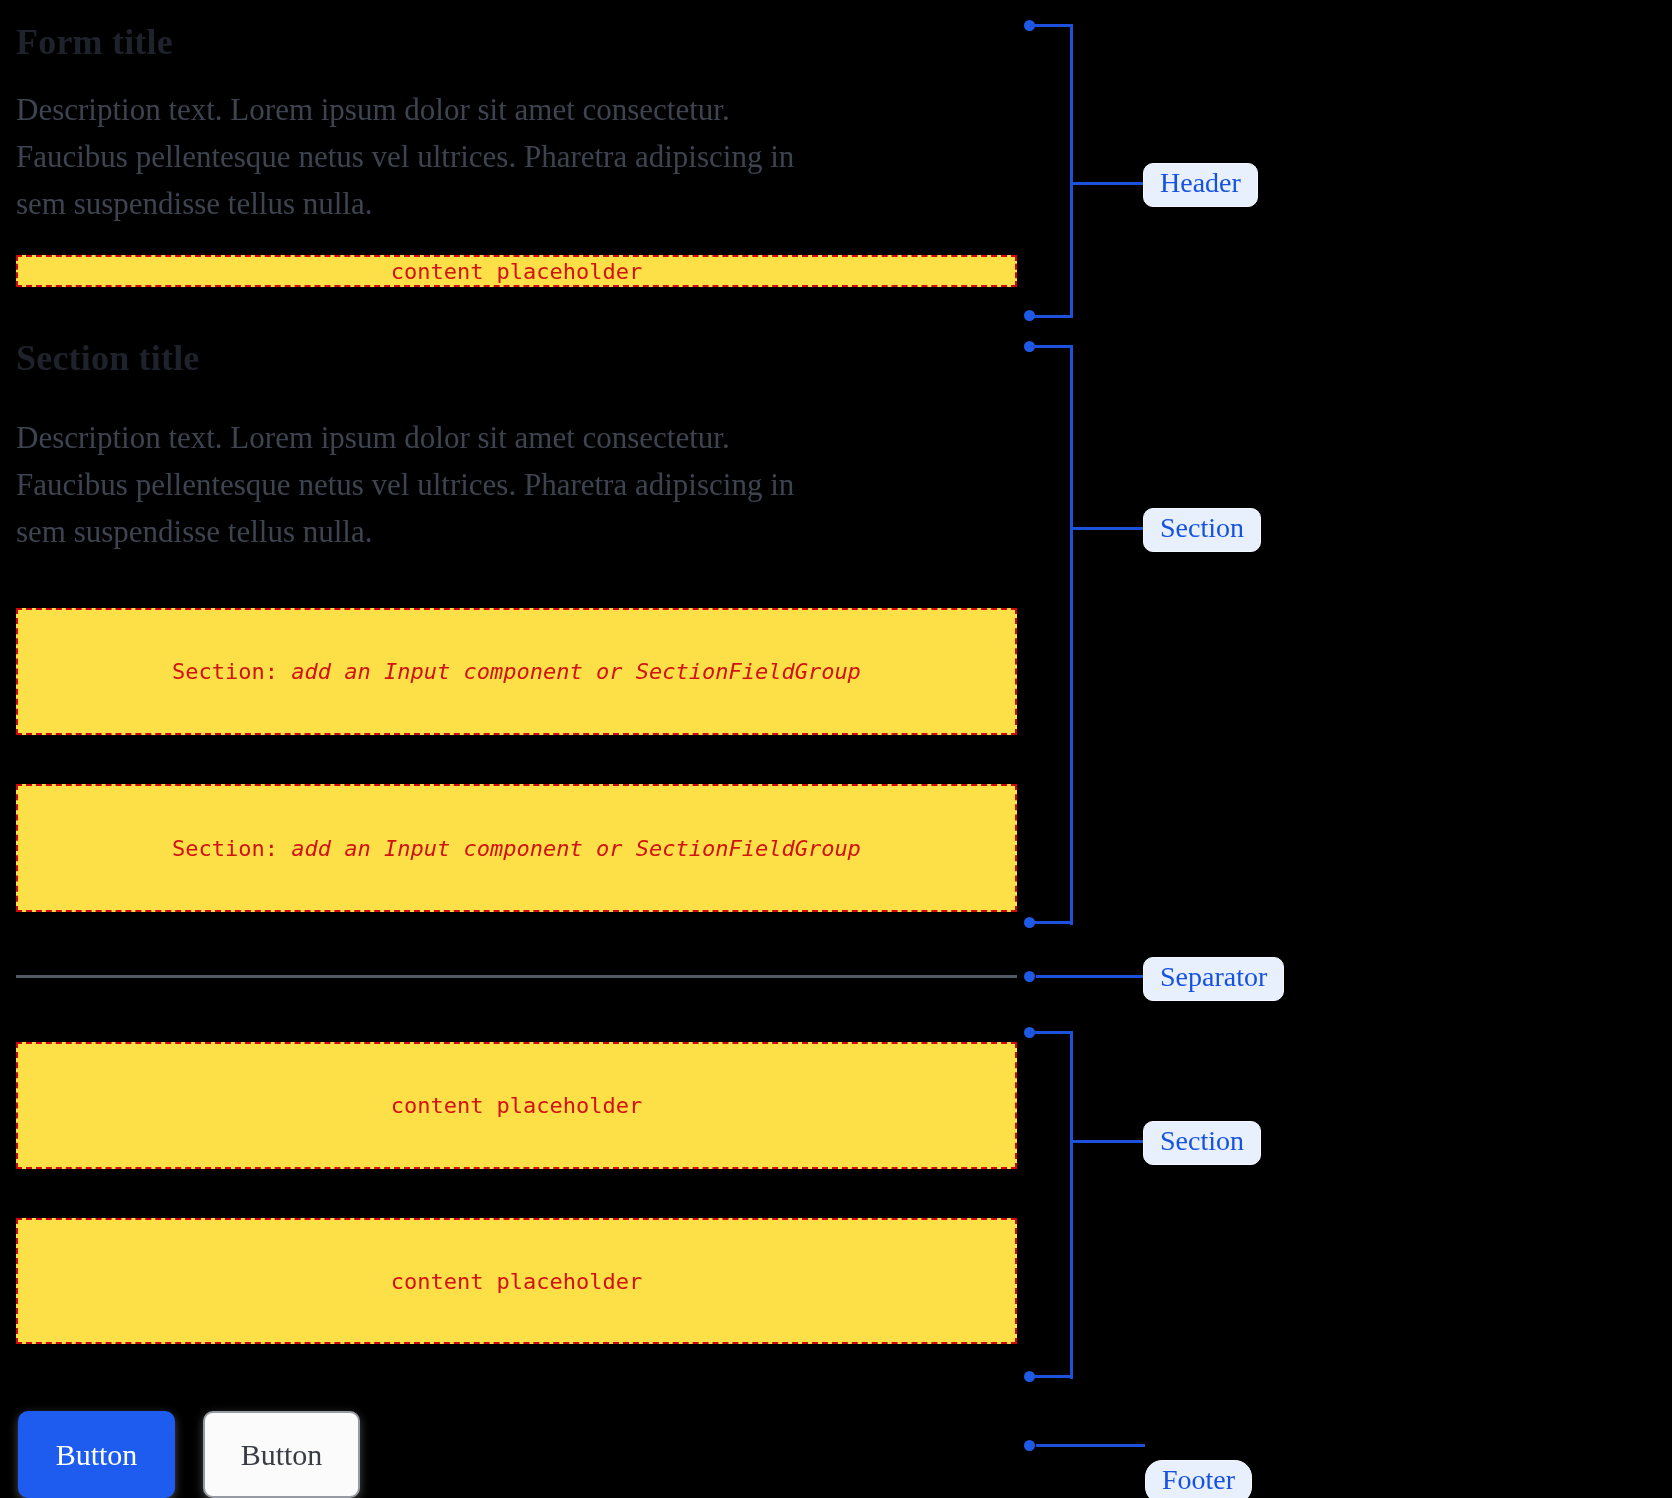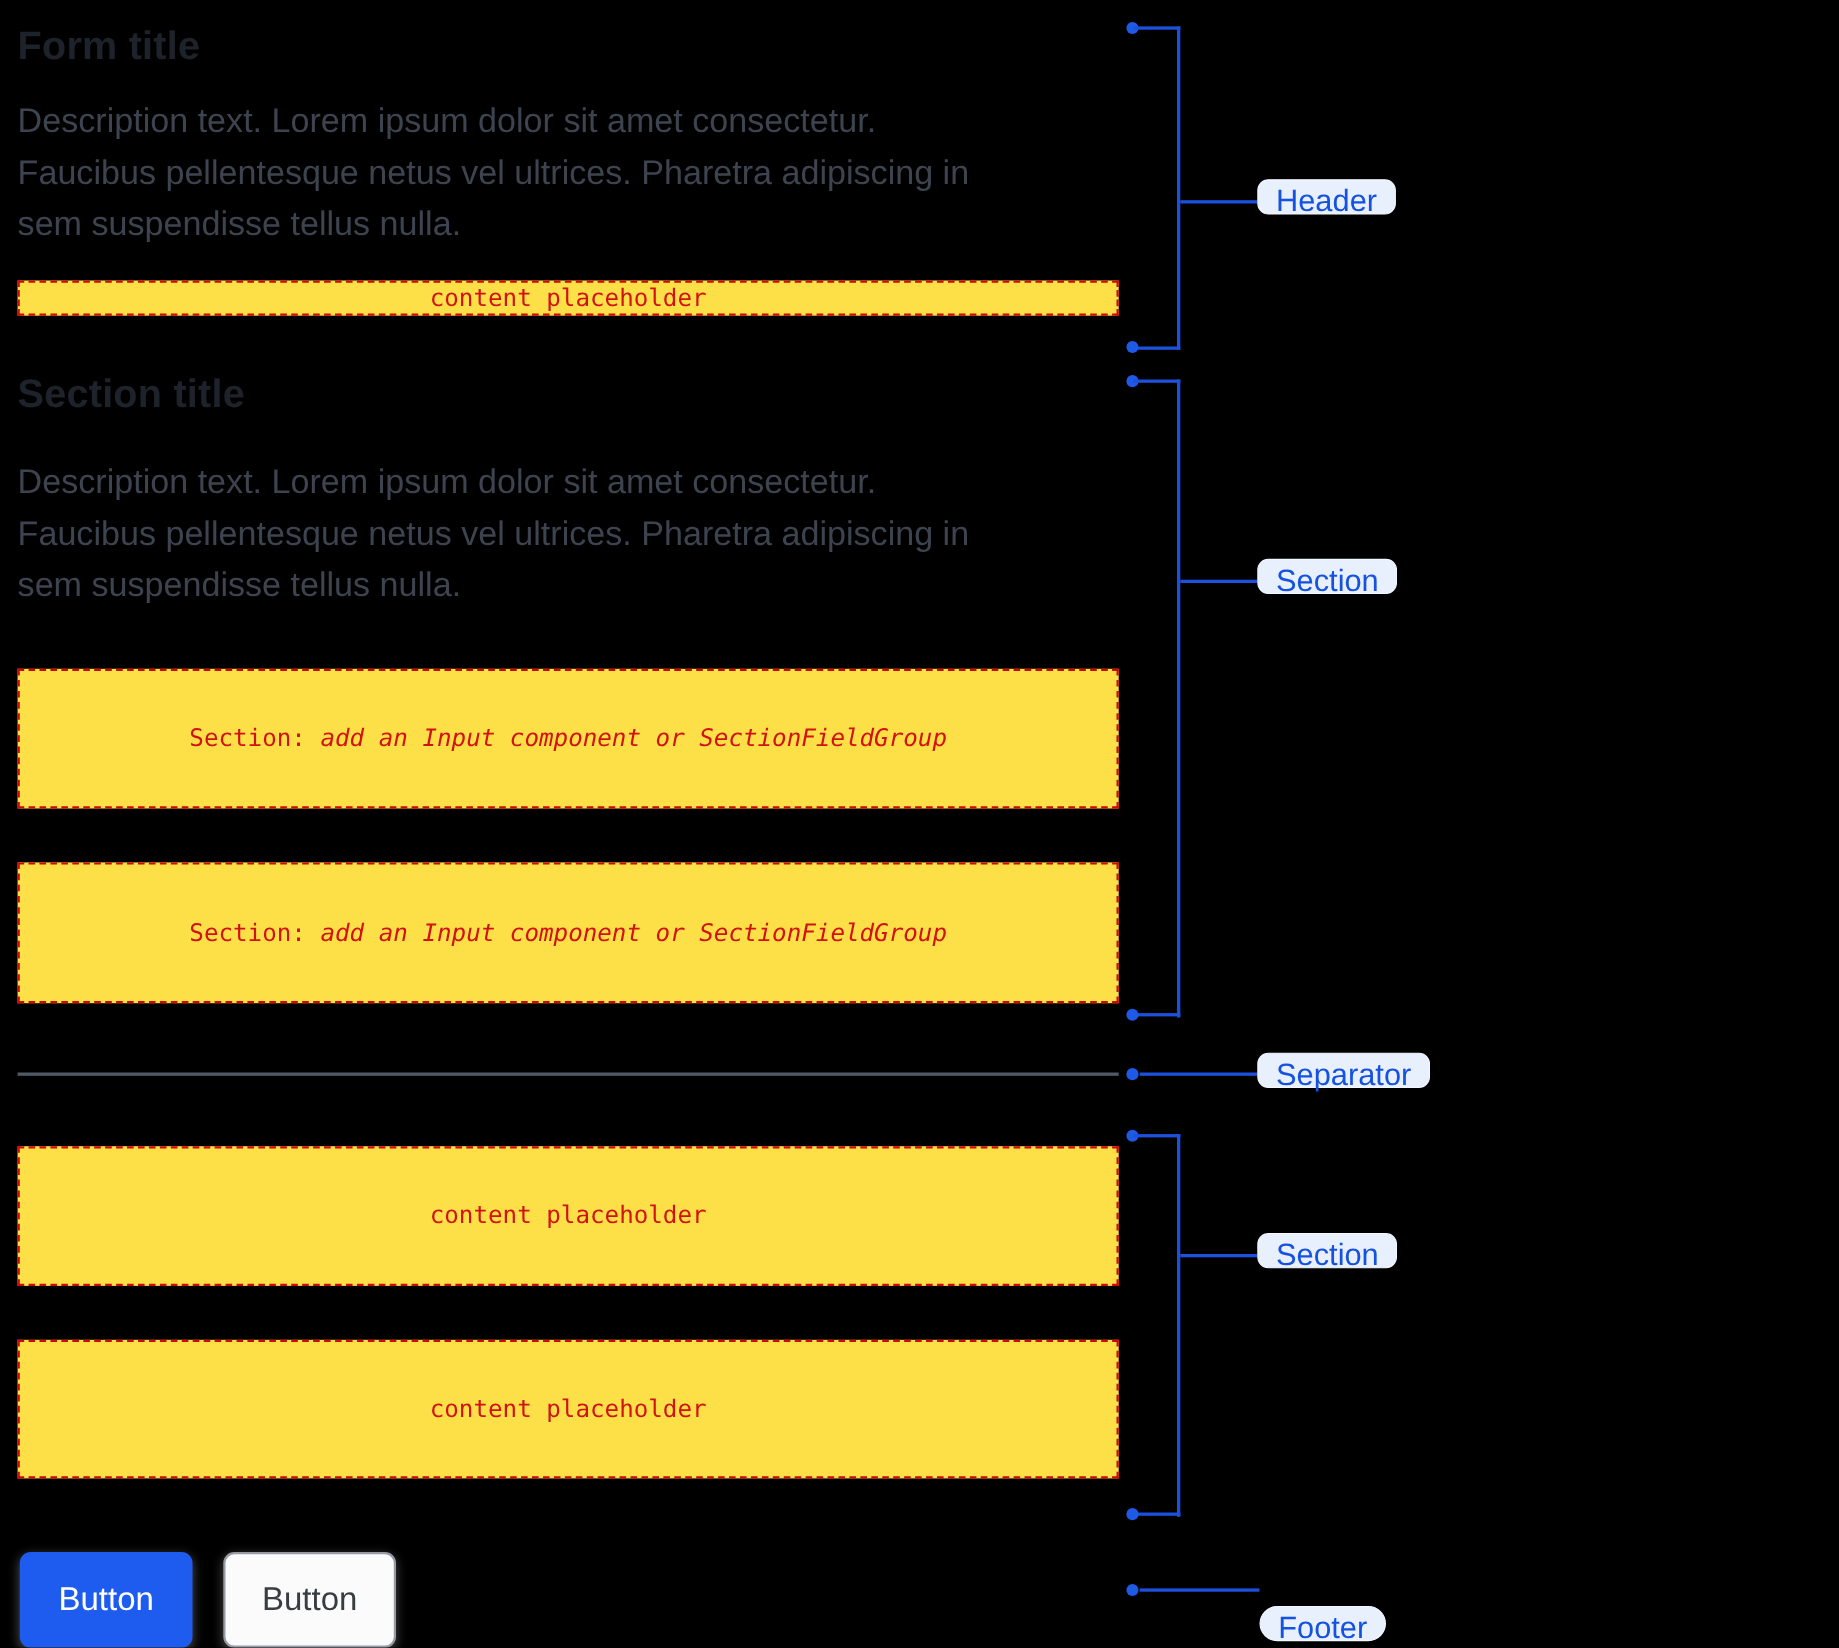--- a/index.html
+++ b/index.html
@@ -1,39 +1,39 @@
 <!DOCTYPE html>
 <html><head>
 <meta charset="utf-8">
 <style>
   html,body{margin:0;padding:0;background:#000;}
   #canvas{
     position:relative;width:1672px;height:1498px;background:#000;overflow:hidden;
     font-family:"Liberation Sans",sans-serif;
   }
-  .abs{position:absolute;}
+  .abs{position:absolute;font-family:Liberation Serif, serif;}
   .form-title{
     font-size:36px;line-height:44px;font-weight:700;color:#1e222a;letter-spacing:.2px;
   }
   .desc{font-size:31px;color:#3d4450;}
   .desc div{line-height:47px;white-space:nowrap;}
   .ph-box{
     box-sizing:border-box;width:1001px;background:#fde047;
     border:2px dashed #cf0808;color:#d21111;
     font-family:"DejaVu Sans Mono",monospace;font-size:22px;
     display:flex;align-items:center;justify-content:center;text-align:center;
   }
   .ph-box .it{font-style:italic;}
   .separator-line{background:#515b68;height:3px;}
   .bl{background:#1d51dd;}           
   .hline{height:3px;}
   .vline{width:3px;}
   .dot{width:11px;height:11px;border-radius:50%;background:#1f5ae6;}
   .chip{
-    box-sizing:border-box;height:32px;line-height:38px;padding:0 16px;
+    box-sizing:border-box;height:44px;line-height:38px;padding:0 16px;
     background:#e8effd;border:1px solid #f3f7ff;border-radius:10px;
     color:#1652e0;font-size:28px;white-space:nowrap;
   }
   .btn{
     box-sizing:border-box;width:157px;height:87px;border-radius:10px;
     display:flex;align-items:center;justify-content:center;
     font-size:30px;font-weight:500;
     box-shadow:0 3px 10px rgba(135,135,135,.55);
   }
   .btn-primary{background:#1e5cf0;color:#ffffff;}

